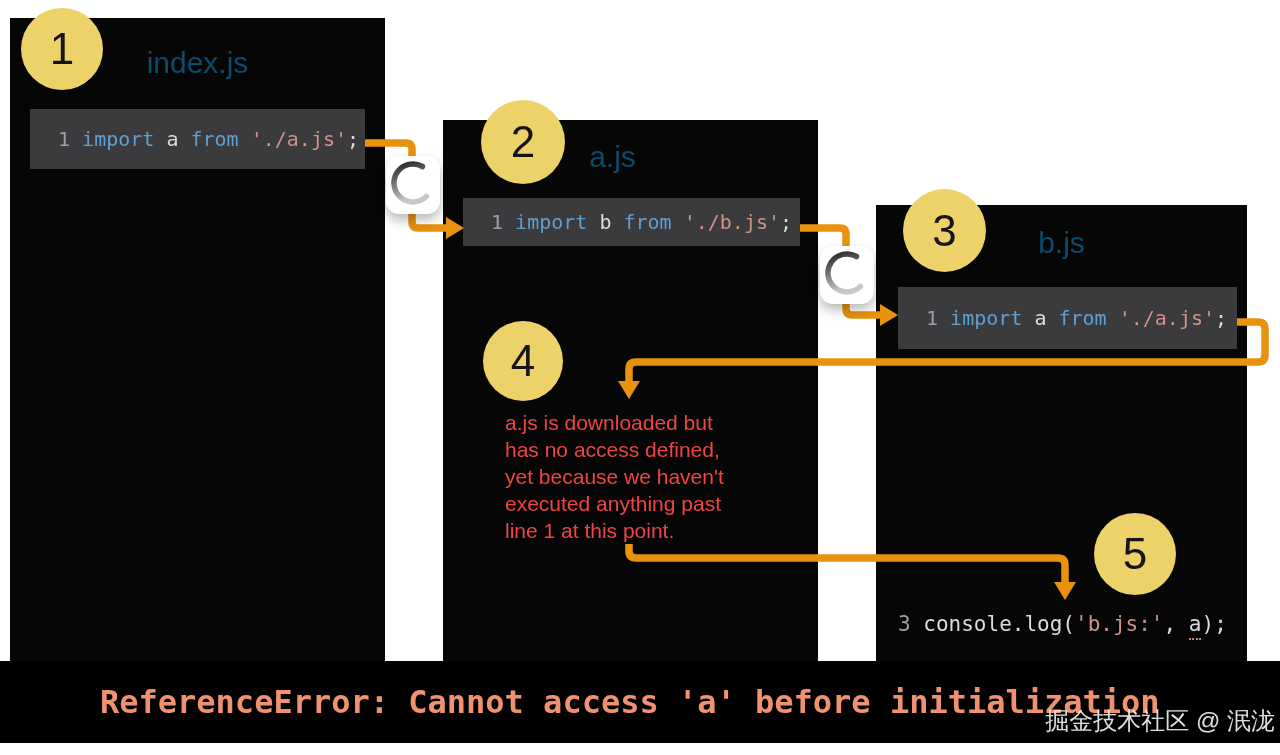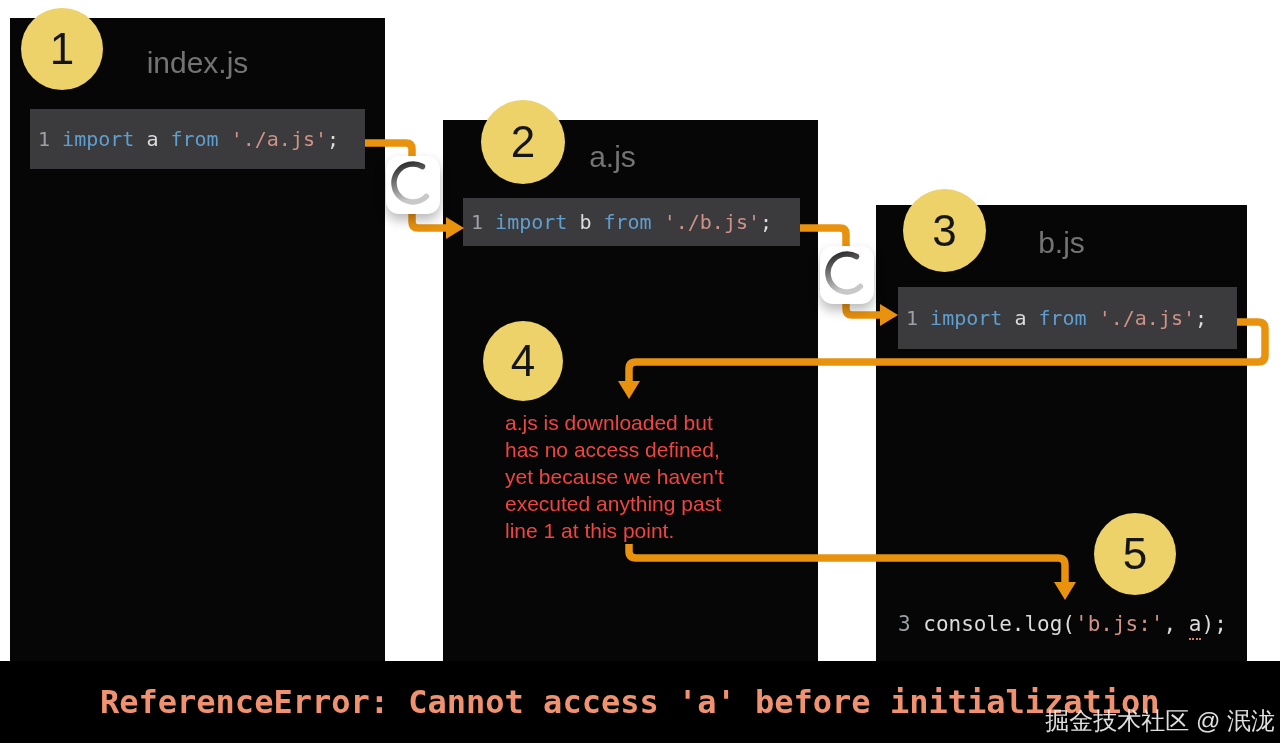--- a/index.html
+++ b/index.html
@@ -4,28 +4,28 @@
 <style>
   html,body{margin:0;padding:0;background:#ffffff;}
   .stage{position:relative;width:1280px;height:755px;background:#ffffff;overflow:hidden;
          font-family:"Liberation Sans","DejaVu Sans",sans-serif;}
 
   .panel{position:absolute;background:#060606;}
   #panel-index{left:10px;top:18px;width:375px;height:643px;}
   #panel-a{left:443px;top:120px;width:375px;height:541px;}
   #panel-b{left:876px;top:205px;width:371px;height:456px;}
 
-  .panel-title{position:absolute;color:#737373;text-align:center;
+  .panel-title{position:absolute;color:#0c4a6e;text-align:center;
 ts    font-family:"DejaVu Sans Mono","Liberation Mono",monospace;font-size:30px;line-height:36px;}
   #title-index{left:10px;top:45px;width:375px;}
   #title-a{left:443px;top:139px;width:339px;}
   #title-b{left:876px;top:225px;width:371px;}
 
   .code-block{position:absolute;background:#3B3B3D;display:flex;align-items:center;
-    padding-left:8px;box-sizing:border-box;}
+    padding-left:28px;box-sizing:border-box;}
   #code-index{left:30px;top:109px;width:335px;height:60px;}
   #code-a{left:463px;top:198px;width:337px;height:48px;}
   #code-b1{left:898px;top:287px;width:339px;height:62px;}
 
   .code-text{font-family:"DejaVu Sans Mono","Liberation Mono",monospace;font-size:20px;white-space:pre;}
   #code-b3{position:absolute;left:898px;top:612px;font-size:21px;}
 
   .tok-ln{color:#9DA0A6;}
   .tok-kw{color:#5F9FD0;}
   .tok-pl{color:#DCDCDC;}

